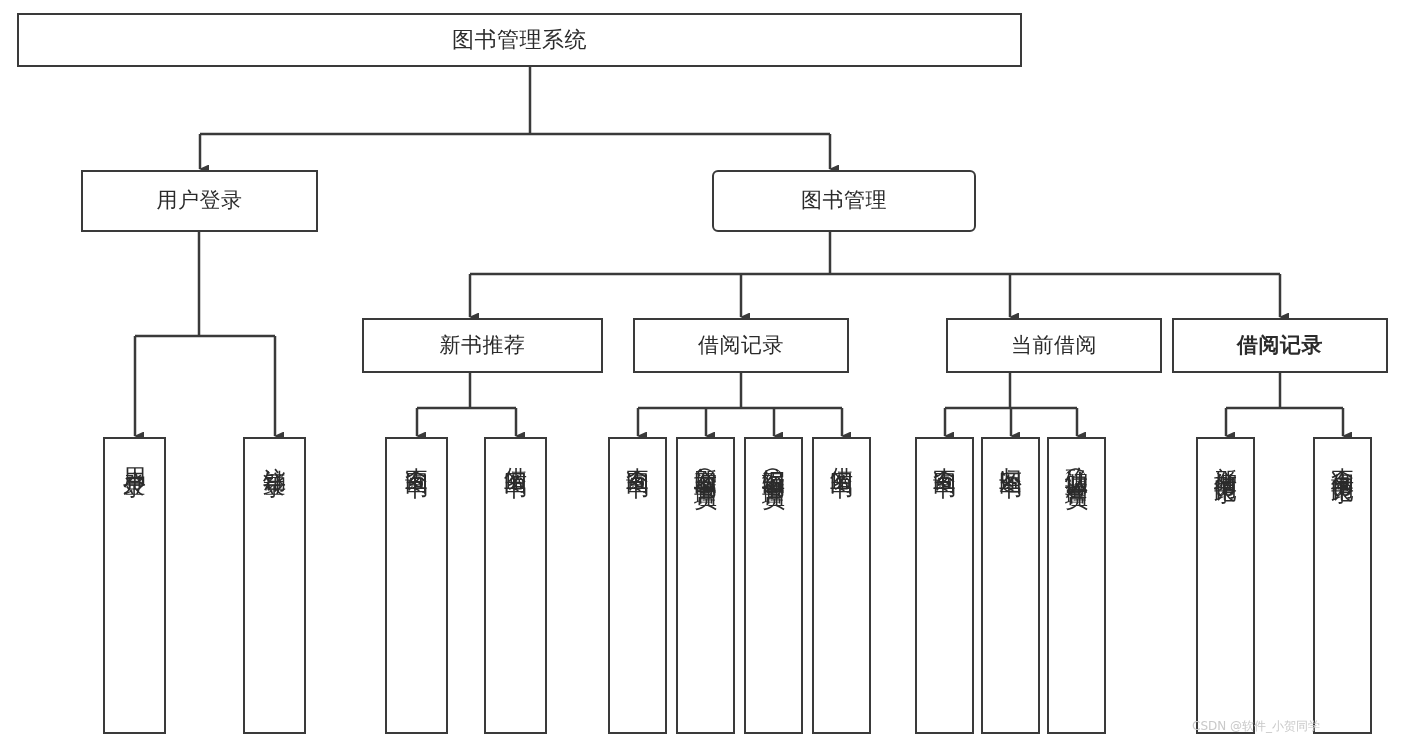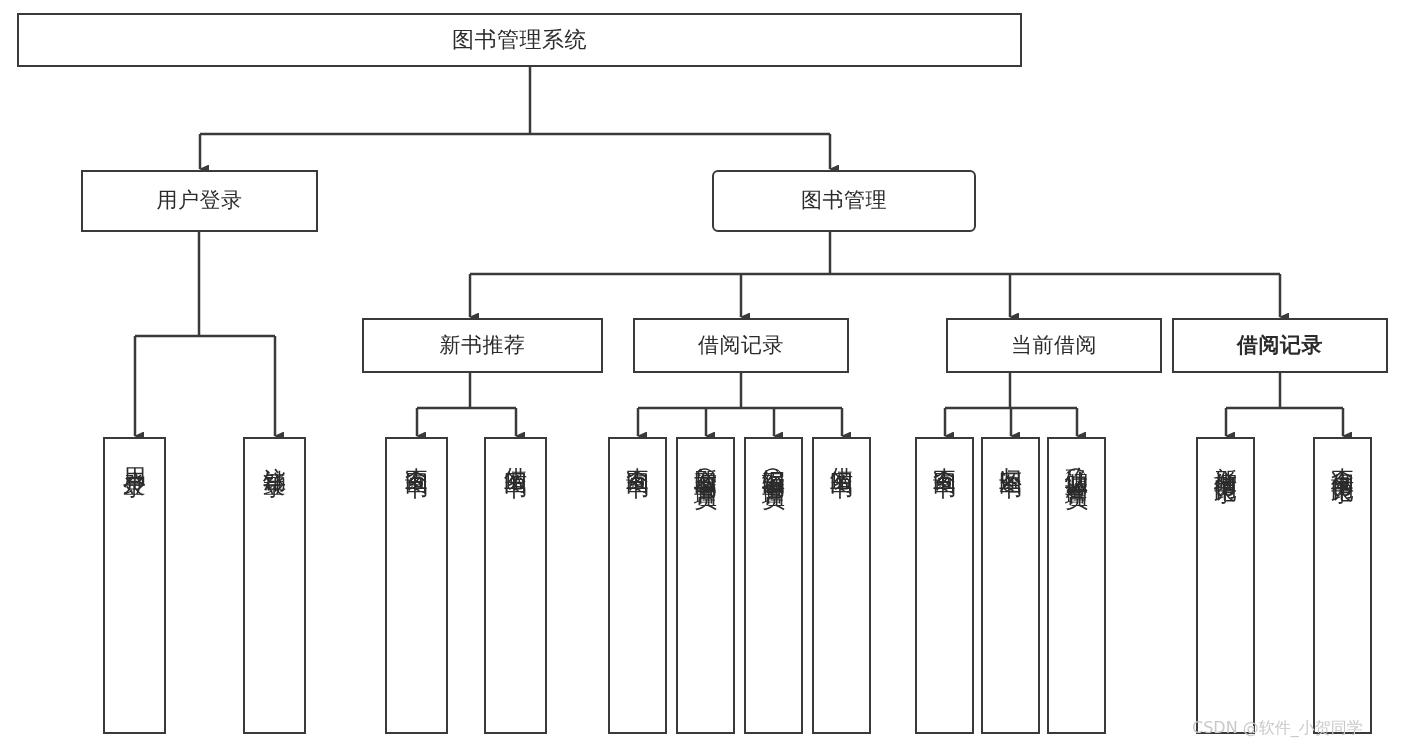--- a/index.html
+++ b/index.html
@@ -54,21 +54,21 @@
     writing-mode: vertical-rl;
     text-orientation: upright;
     font-size: 23px;
     letter-spacing: 3px;
     line-height: 1.0;
   }
   .node.root .label { font-size: 22px; }
   .watermark {
     position: absolute;
     color: #c9c9c9;
-    font-size: 16px;
+    font-size: 12px;
     white-space: nowrap;
     user-select: none;
   }
 </style>
 </head>
 <body>
 
 <div id="diagram-root">
   <svg class="edges" viewBox="0 0 1405 747" xmlns="http://www.w3.org/2000/svg">
     <defs>

